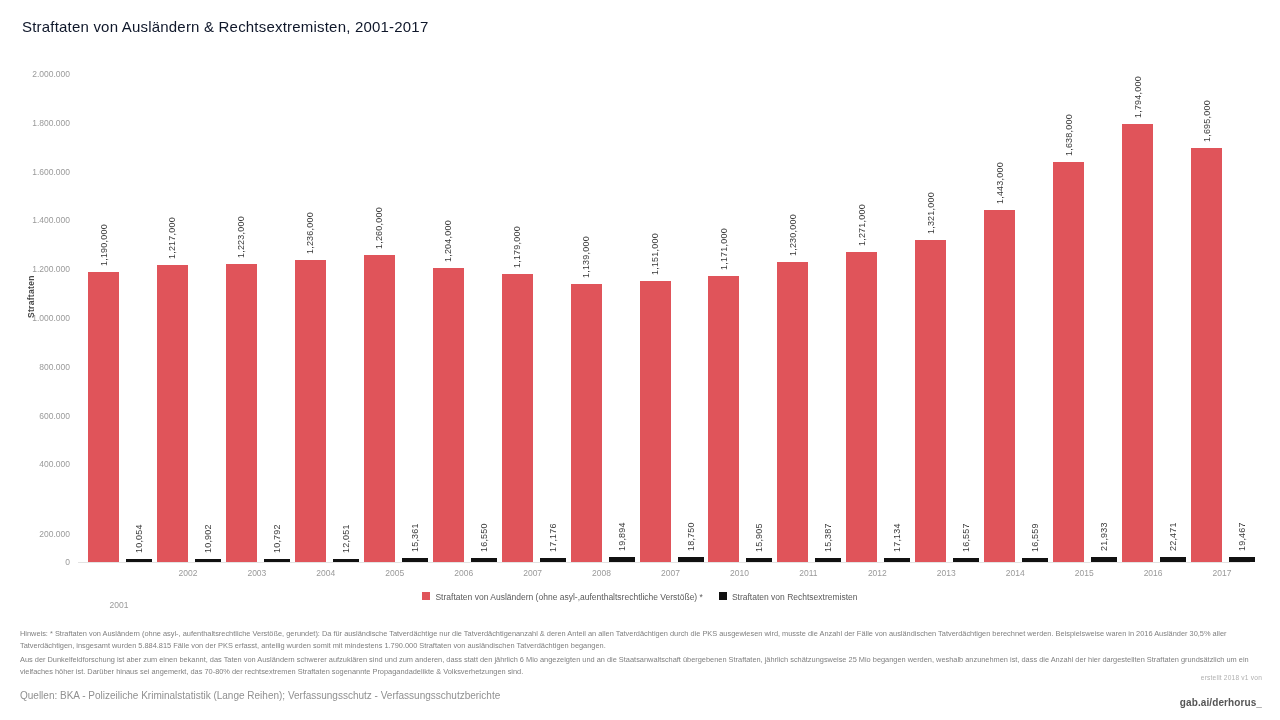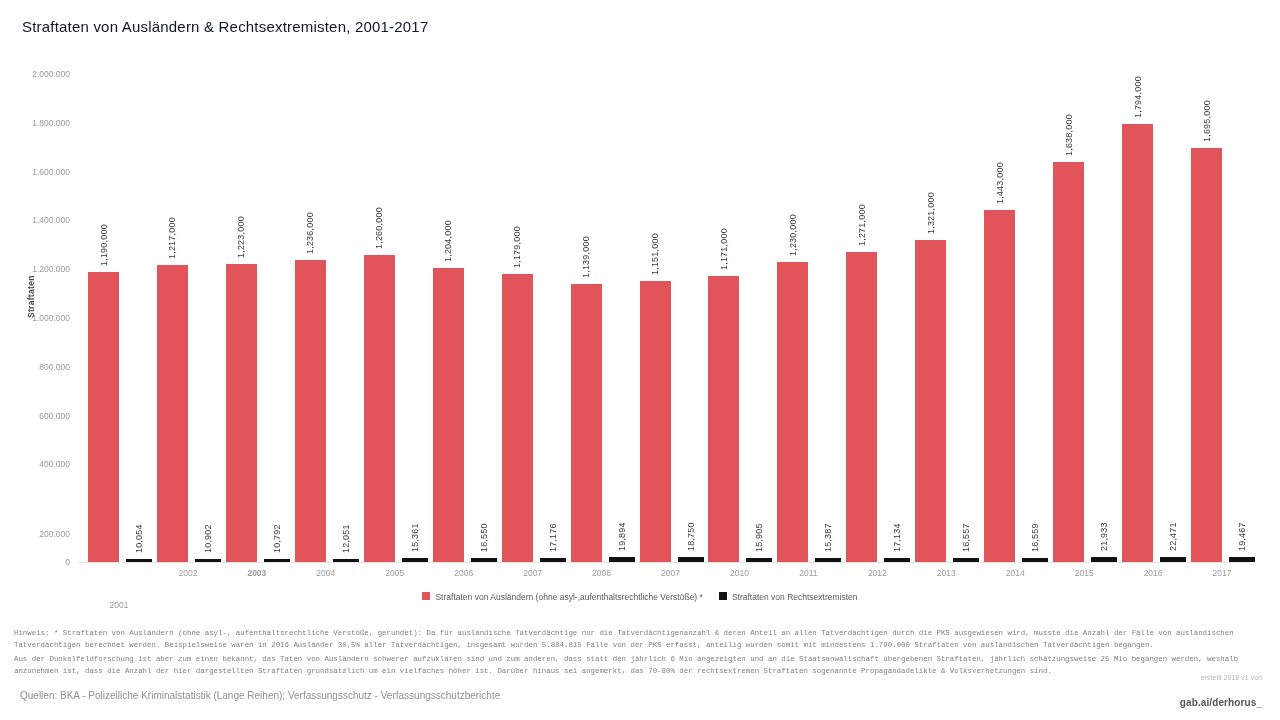--- a/index.html
+++ b/index.html
@@ -54,22 +54,22 @@
   
   #legend{
     position:absolute;left:0;right:0;top:592px;
     display:flex;justify-content:center;align-items:center;gap:16px;
     font-size:8.5px;color:#5a5a5a;
   }
   .legend-item{display:flex;gap:5px;}
   .swatch{width:8px;height:8px;display:inline-block;}
   
   #notes{
-    position:absolute;left:14px;top:628px;width:1244px;
-    font-size:7.4px;line-height:11.5px;color:#808080;font-family:Liberation Mono, monospace;
+    position:absolute;left:20px;top:628px;width:1244px;
+    font-size:7.4px;line-height:11.5px;color:#808080;
   }
   #notes p{margin:0 0 3px 0;}
   #sources{
     position:absolute;left:20px;top:690px;
     font-size:10px;color:#909090;
   }
   #brand{
     position:absolute;right:18px;top:674px;text-align:right;
   }
   #brand-sub{font-size:6.6px;color:#b0b0b0;letter-spacing:.2px;}
@@ -235,21 +235,21 @@
         <div class="bar black" style="height: 4.74995px; background: rgb(17, 17, 17);">
           <span class="vlabel">19,467</span>
         </div>
       </div>
     </div>
 </div>
 <div id="baseline"></div>
 <div id="xticks">
     <div class="xtick" style="left: 82px; margin-top: 32px;">2001</div>
     <div class="xtick" style="left: 150.941px;">2002</div>
-    <div class="xtick" style="left: 219.882px; font-weight: bold;">2003</div>
+    <div class="xtick" style="left: 219.882px;">2003</div>
     <div class="xtick" style="left: 288.824px;">2004</div>
     <div class="xtick" style="left: 357.765px;">2005</div>
     <div class="xtick" style="left: 426.706px;">2006</div>
     <div class="xtick" style="left: 495.647px;">2007</div>
     <div class="xtick" style="left: 564.588px;">2008</div>
     <div class="xtick" style="left: 633.529px;">2007</div>
     <div class="xtick" style="left: 702.471px;">2010</div>
     <div class="xtick" style="left: 771.412px;">2011</div>
     <div class="xtick" style="left: 840.353px;">2012</div>
     <div class="xtick" style="left: 909.294px;">2013</div>

